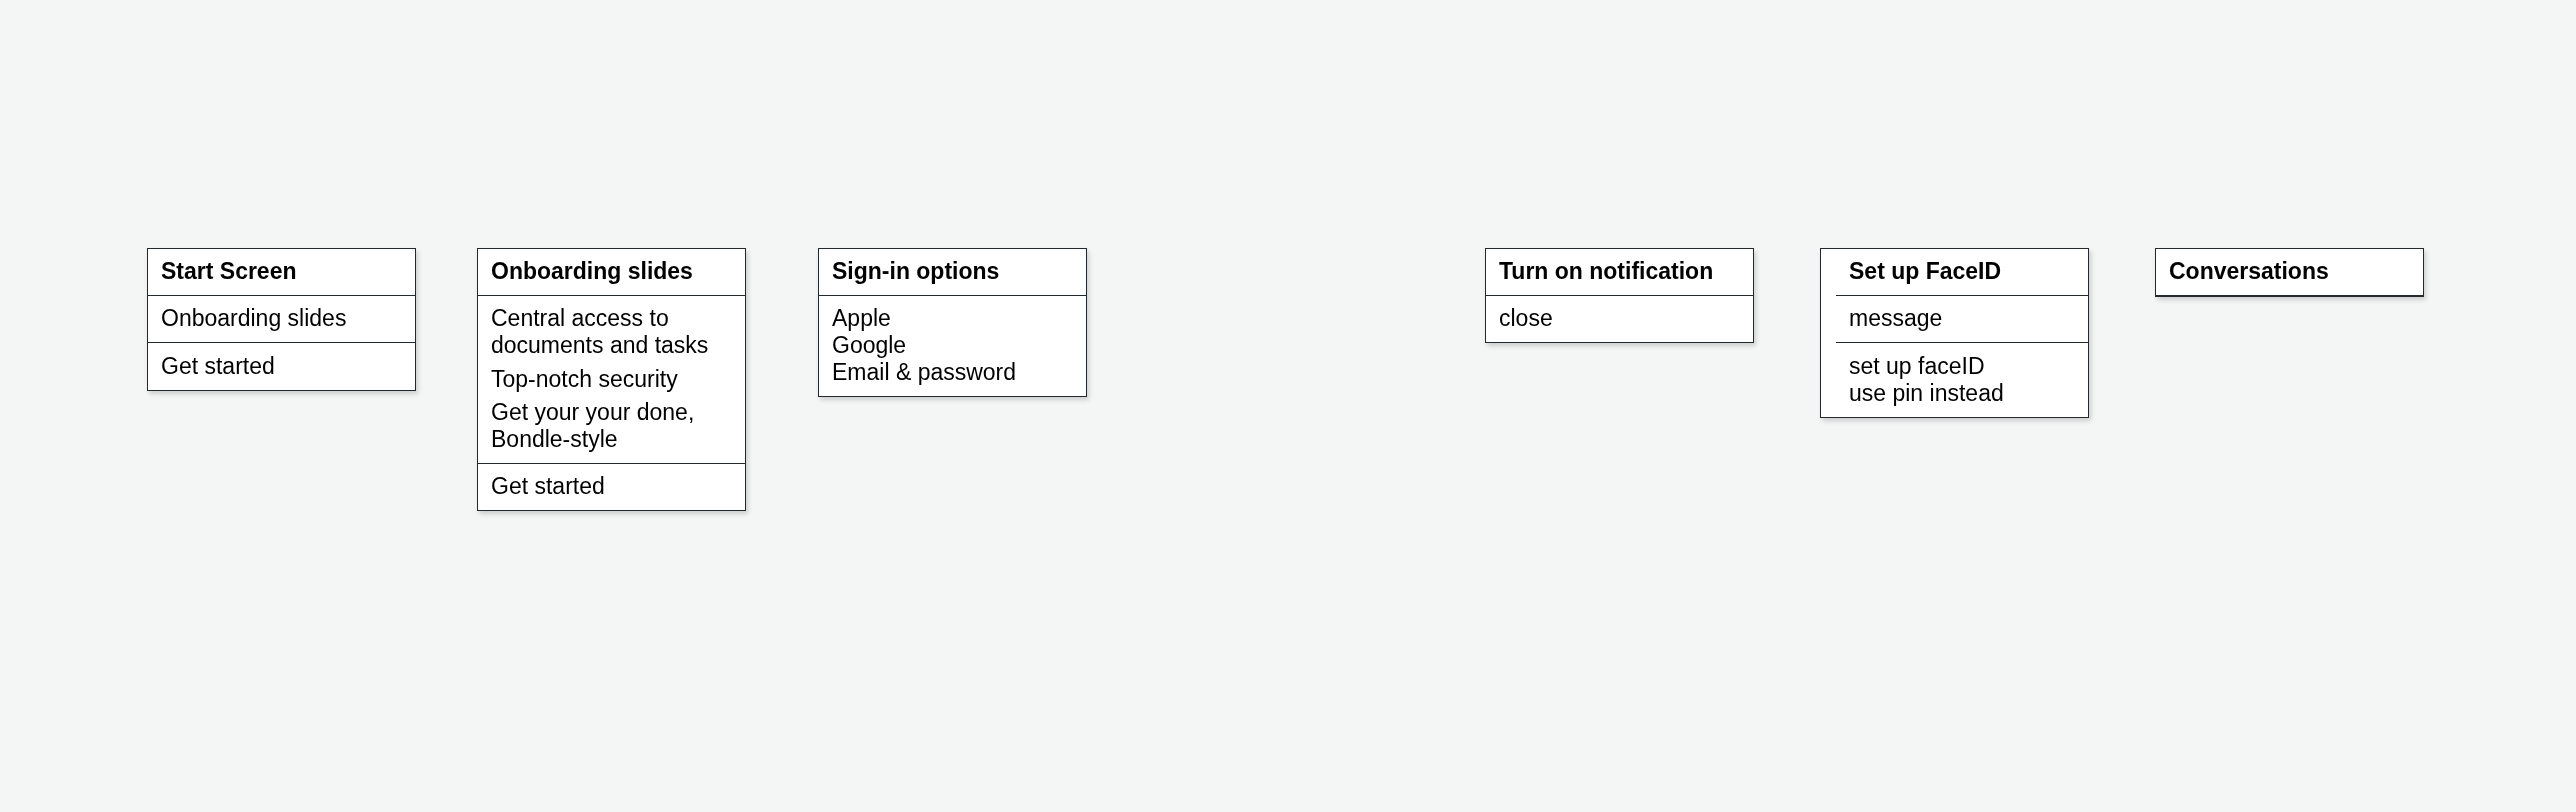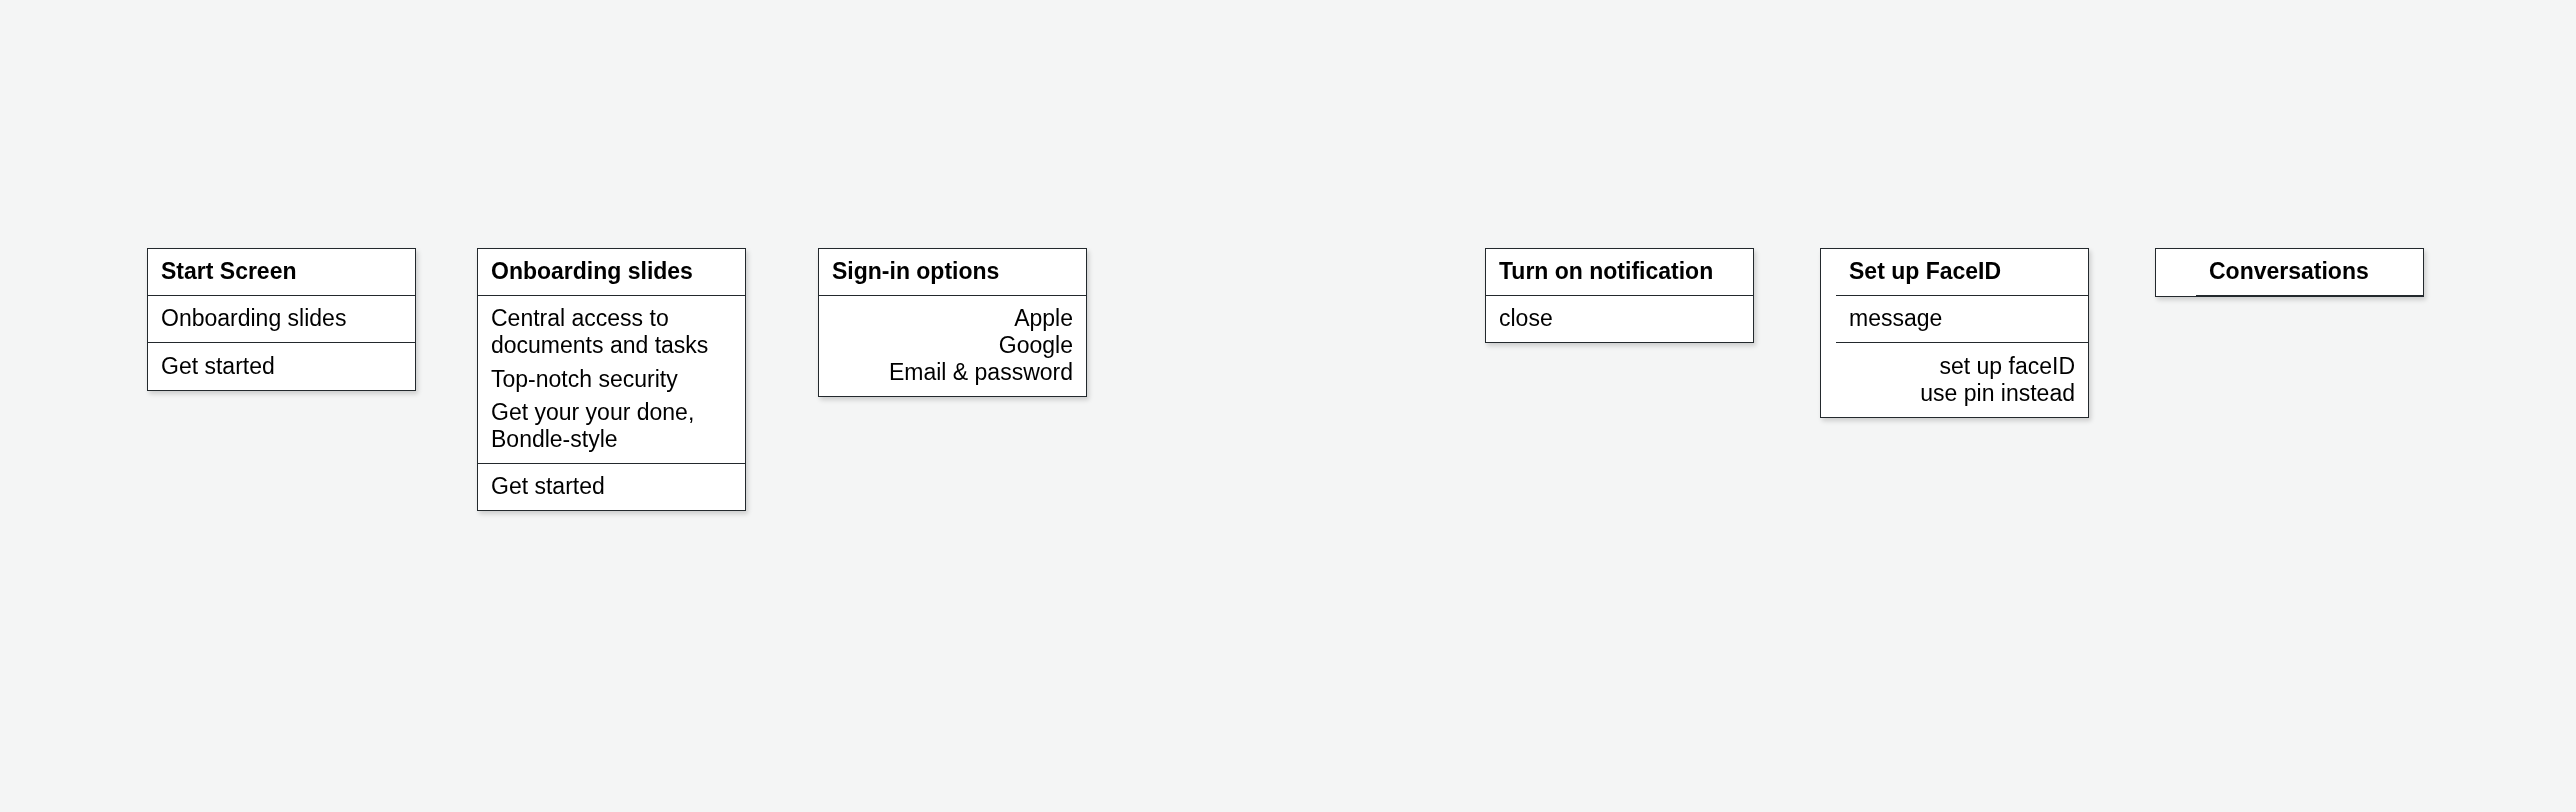--- a/index.html
+++ b/index.html
@@ -60,21 +60,20 @@
     line-height: 27px;
     margin-bottom: 6.4px;
   }
   .section-item:last-child {
     margin-bottom: 0;
   }
 
   
   .card-section.tight .section-item {
     margin-bottom: 0;
-    text-align: right;
   }
 </style>
 </head>
 <body>
 
 <div id="canvas">
     <div class="card" style="left: 147px;">
       <div class="card-title">Start Screen</div>
       <div class="card-section">
         <div class="section-item">Onboarding slides</div>
@@ -111,17 +110,17 @@
     <div class="card" style="left: 1820px; padding-left: 15px;">
       <div class="card-title">Set up FaceID</div>
       <div class="card-section">
         <div class="section-item">message</div>
       </div>
       <div class="card-section tight no-rule">
         <div class="section-item">set up faceID</div>
         <div class="section-item">use pin instead</div>
       </div>
     </div>
-    <div class="card" style="left: 2155px; padding-left: 40px;">
+    <div class="card" style="left: 2155px;">
       <div class="card-title">Conversations</div>
     </div>
   </div>
 
 
 </body></html>

